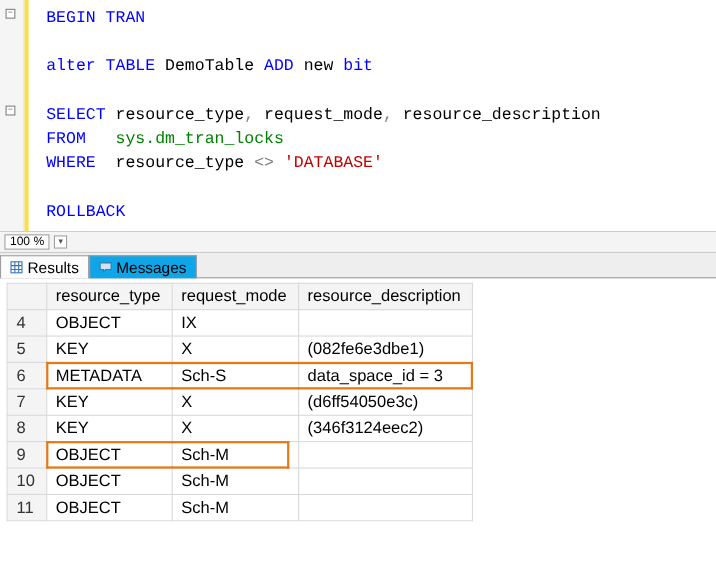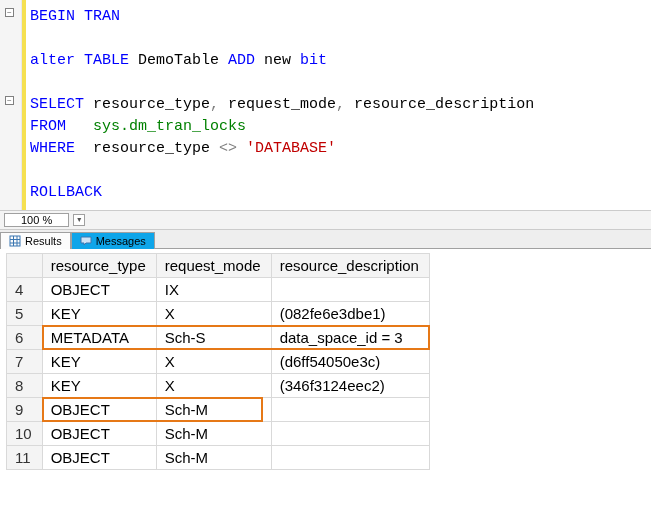--- a/index.html
+++ b/index.html
@@ -32,21 +32,21 @@
     text-align: center;
     color: #666;
     background: #fff;
   }
   .change-bar {
     width: 4px;
     background: #f5e050;
   }
   .editor {
     flex: 1;
-    padding: 6px 0 6px 4px;
+    padding: 6px 0 6px 16px;
     font-size: 15px;
     line-height: 22px;
     white-space: pre;
     overflow: hidden;
   }
   .kw-blue { color: #0000ff; }
   .kw-grey { color: #808080; }
   .kw-green { color: #008000; }
   .kw-red  { color: #c00000; }
   .zoom-bar {
@@ -54,37 +54,37 @@
     align-items: center;
     font-family: 'Segoe UI', Tahoma, sans-serif;
     font-size: 11px;
     padding: 2px 4px;
     border-bottom: 1px solid #ccc;
     background: #f4f4f4;
     gap: 4px;
   }
   .zoom-val {
     border: 1px solid #a0a0a0;
-    padding: 0 16px;
+    padding: 0 4px;
     background: #fff;
   }
   .zoom-btn {
     width: 12px;
     height: 12px;
     border: 1px solid #a0a0a0;
     background: #fff;
     font-size: 8px;
     line-height: 9px;
     text-align: center;
     color: #555;
   }
   .tabs {
     display: flex;
     font-family: 'Segoe UI', Tahoma, sans-serif;
-    font-size: 11px;
+    font-size: 14px;
     border-bottom: 1px solid #a0a0a0;
     background: #eee;
     padding-top: 2px;
     gap: 0;
   }
   .tab {
     display: flex;
     align-items: center;
     gap: 4px;
     padding: 2px 8px;

